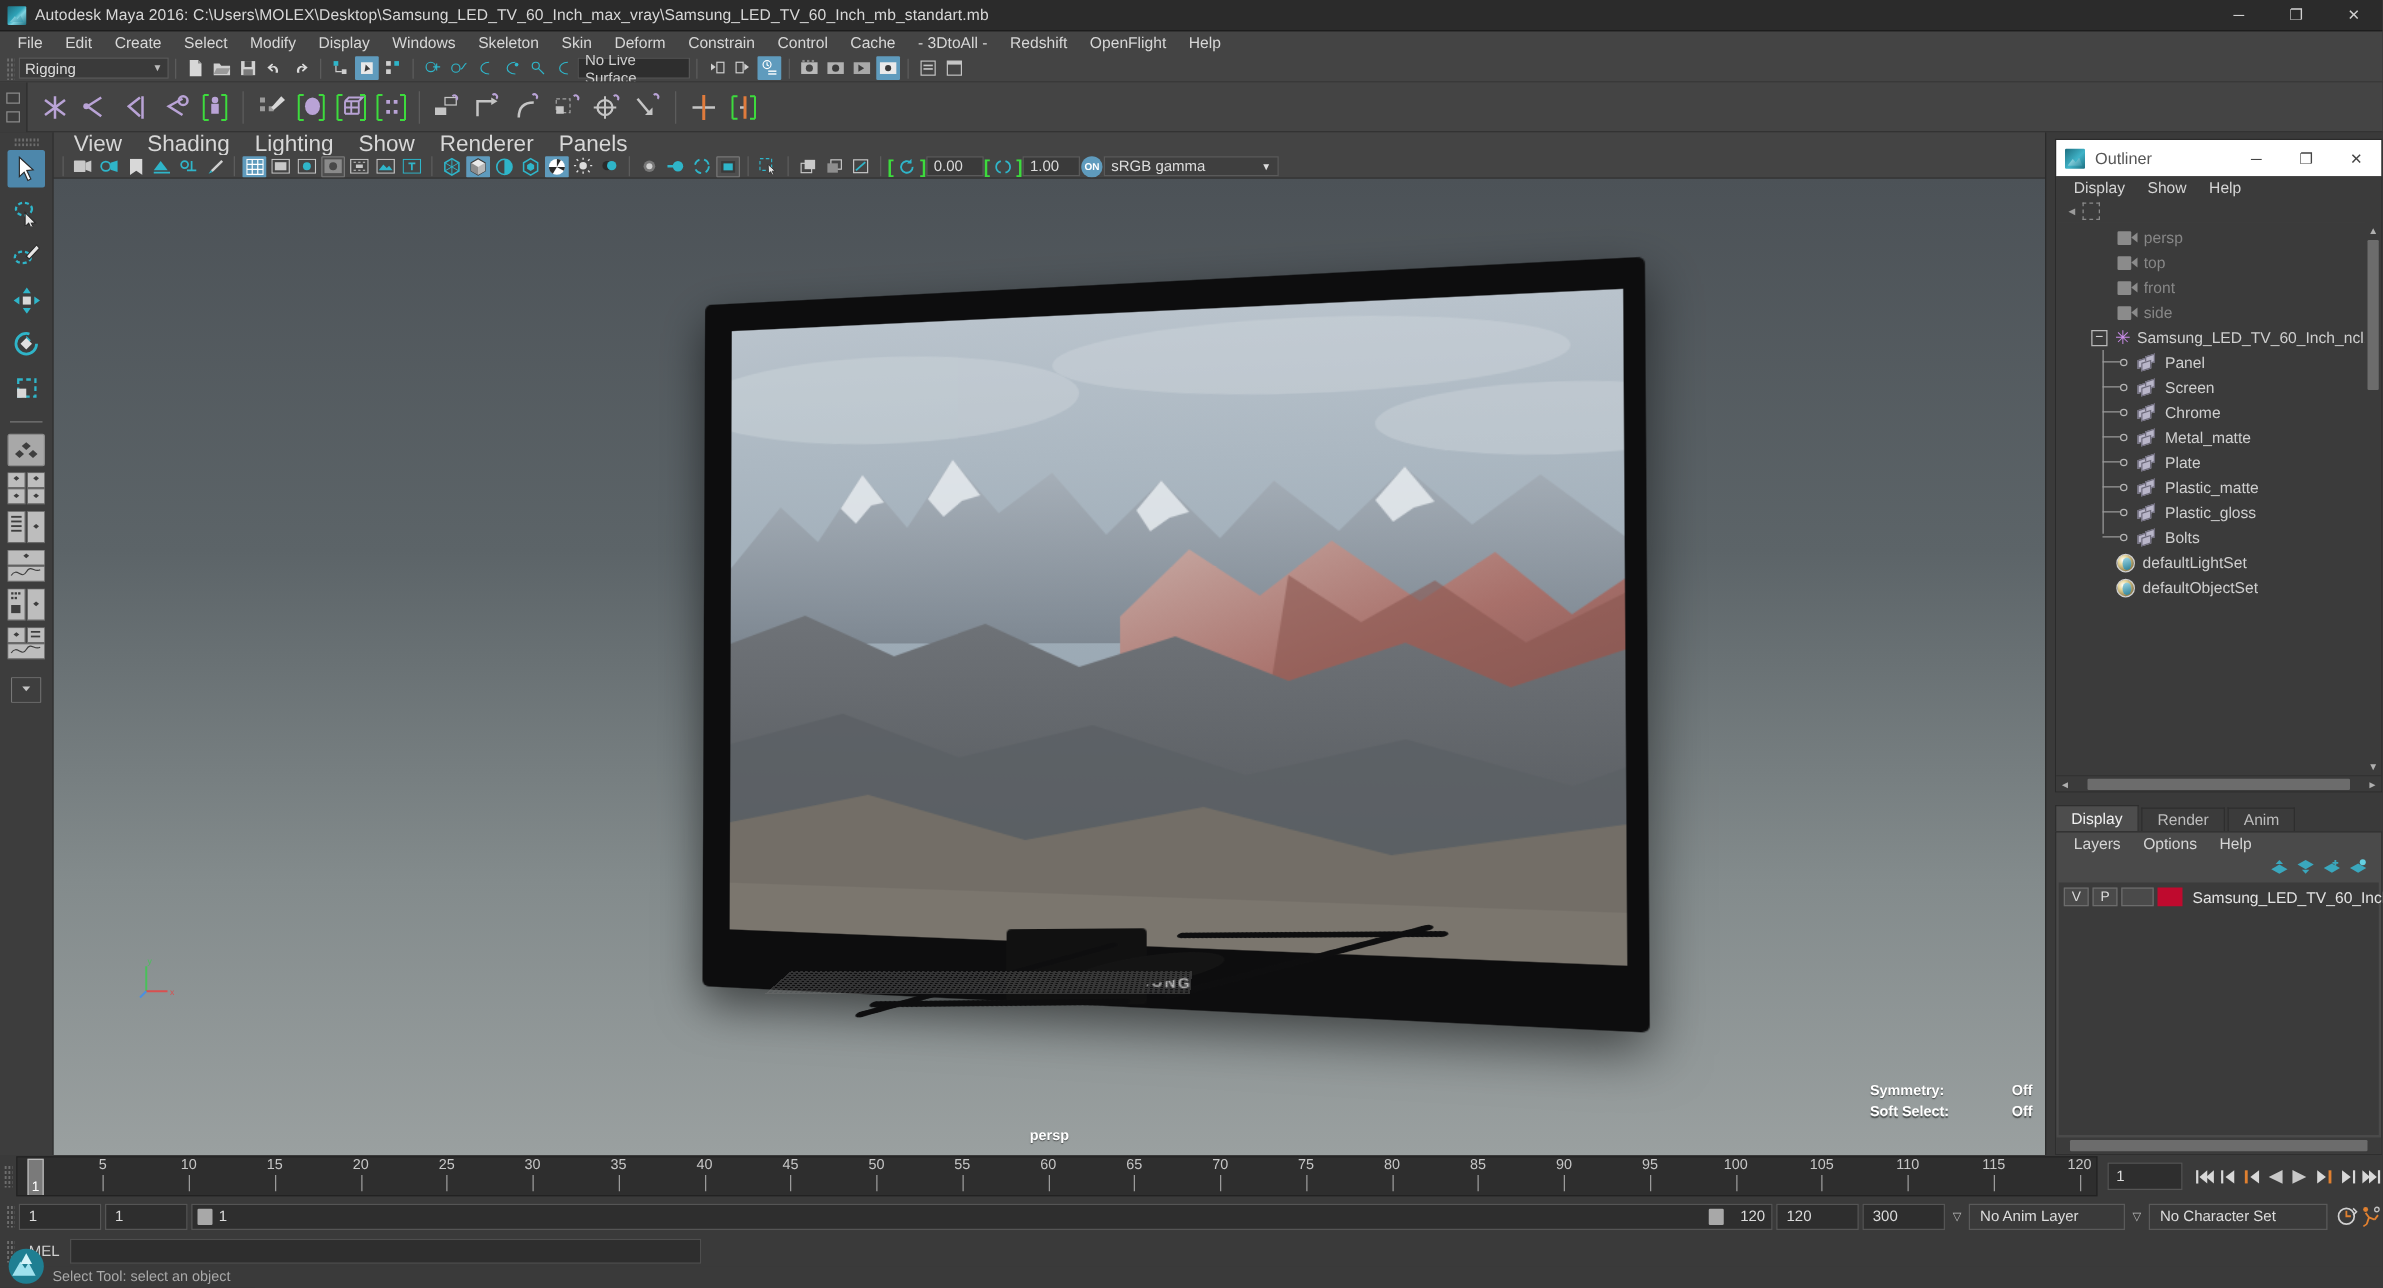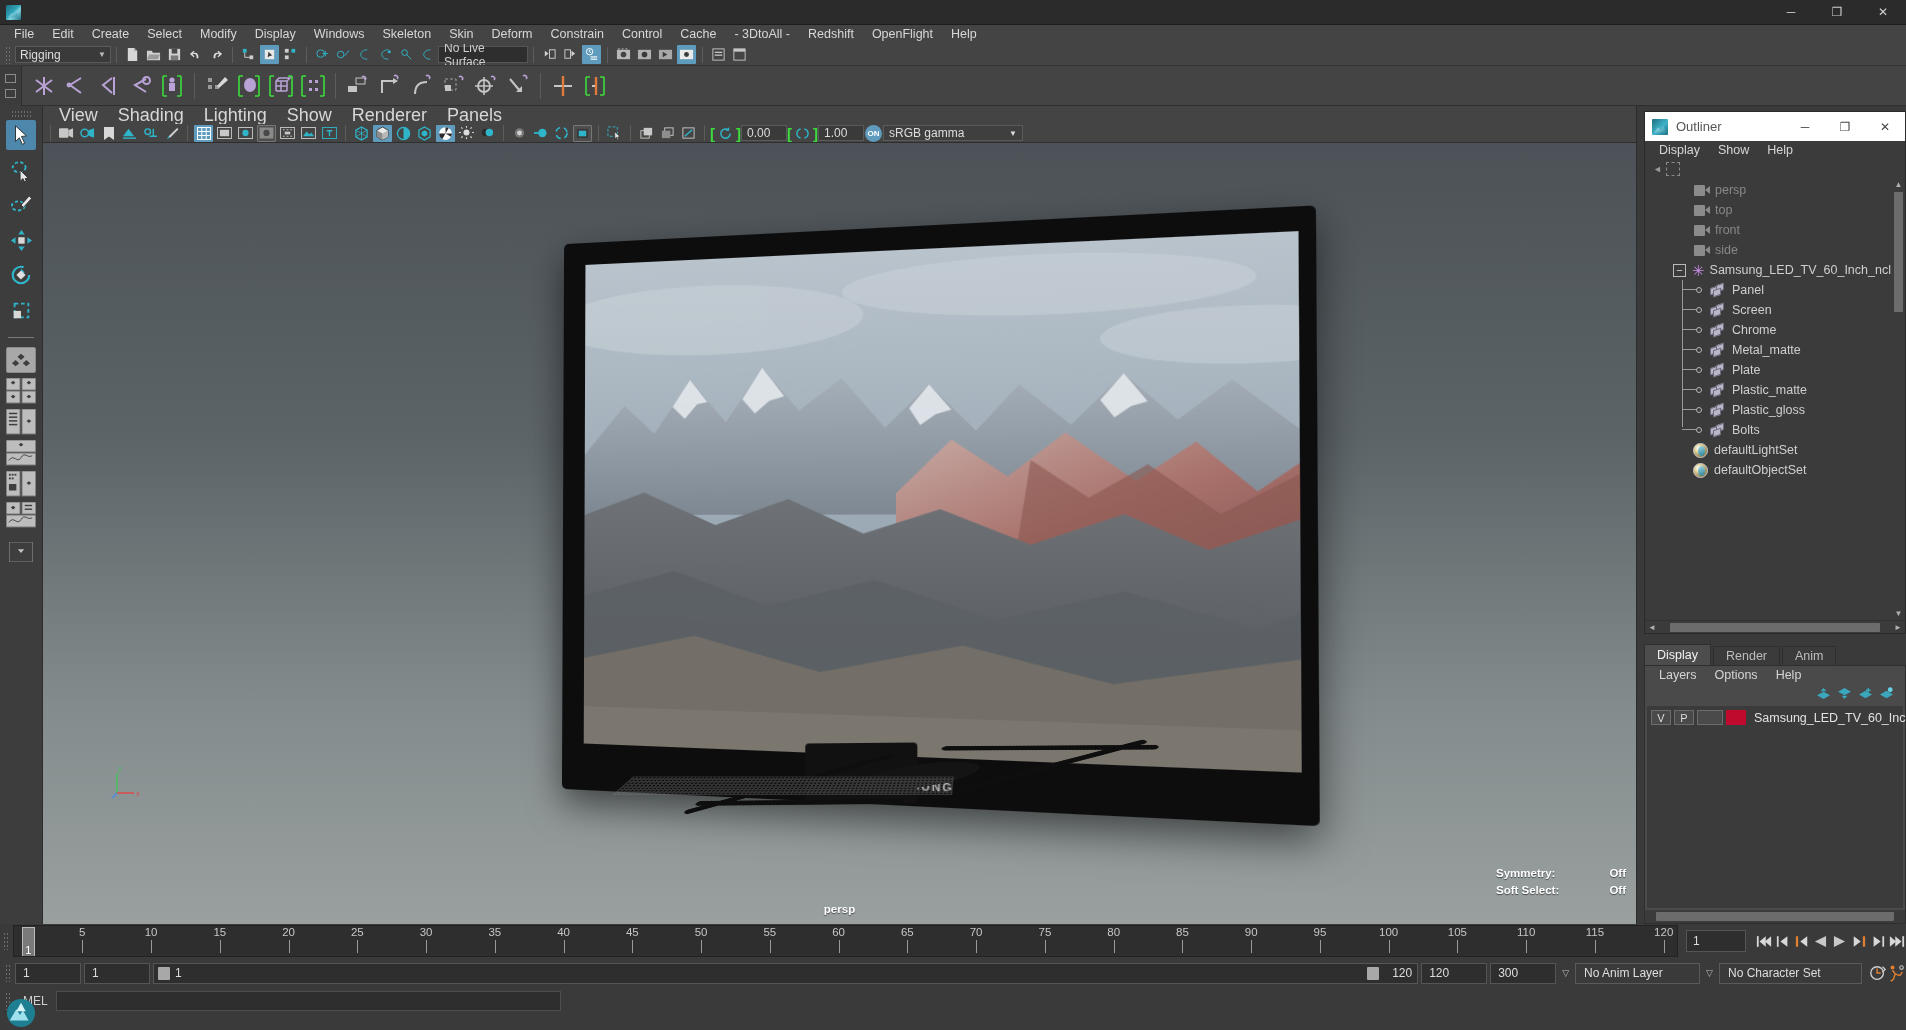--- a/index.html
+++ b/index.html
@@ -211,20 +211,21 @@
 
   .mayalogo{position:absolute;left:6px;bottom:2px;width:30px;height:30px;}
 </style>
 </head>
 <body>
 
 <div id="app">
 
   <div class="titlebar">
     <div class="tb-ico"></div>
+    <div class="tb-title">Autodesk Maya 2016: C:\Users\MOLEX\Desktop\Samsung_LED_TV_60_Inch_max_vray\Samsung_LED_TV_60_Inch_mb_standart.mb</div>
     <div class="tb-btns">
       <div class="tb-btn">─</div>
       <div class="tb-btn">❐</div>
       <div class="tb-btn close">✕</div>
     </div>
   </div>
 
   <div class="menubar">
     <div class="mi">File</div>
     <div class="mi">Edit</div>
@@ -240,21 +241,21 @@
     <div class="mi">Control</div>
     <div class="mi">Cache</div>
     <div class="mi">- 3DtoAll -</div>
     <div class="mi">Redshift</div>
     <div class="mi">OpenFlight</div>
     <div class="mi">Help</div>
   </div>
 
   <div class="statusbar">
     <div class="grip"></div>
-    <div class="combo" style="width:96px">
+    <div class="combo" style="width:120px">
       <span>Rigging</span>
       <span class="arw">▼</span>
     </div>
     <div class="sep"></div>
 
     <div class="ibtn">
       <svg width="15" height="15" viewBox="0 0 16 16">
           <path d="M3 1h7l3 3v11H3z" fill="#d7d7d7"></path>
           <path d="M10 1v3h3z" fill="#8d8d8d"></path>
         </svg>
@@ -1335,20 +1336,23 @@
           </svg>
         </div>
     </div>
 
     <div class="melrow">
       <div class="grip"></div>
       <div class="mellabel">MEL</div>
       <div class="melinput"></div>
     </div>
 
+    <div class="helprow">
+      <span>Select Tool: select an object</span>
+    </div>
 
     <div class="mayalogo">
       <svg width="30" height="30" viewBox="0 0 32 32">
         <circle cx="16" cy="16" r="15" fill="#1f7f92"></circle>
         <path d="M4 24l7-12 4 6 3-5 6 11z" fill="#9fe2ee"></path>
         <path d="M16 5l5 9h-10z" fill="#d6f3f8"></path>
       </svg>
     </div>
   </div>
 </div>

